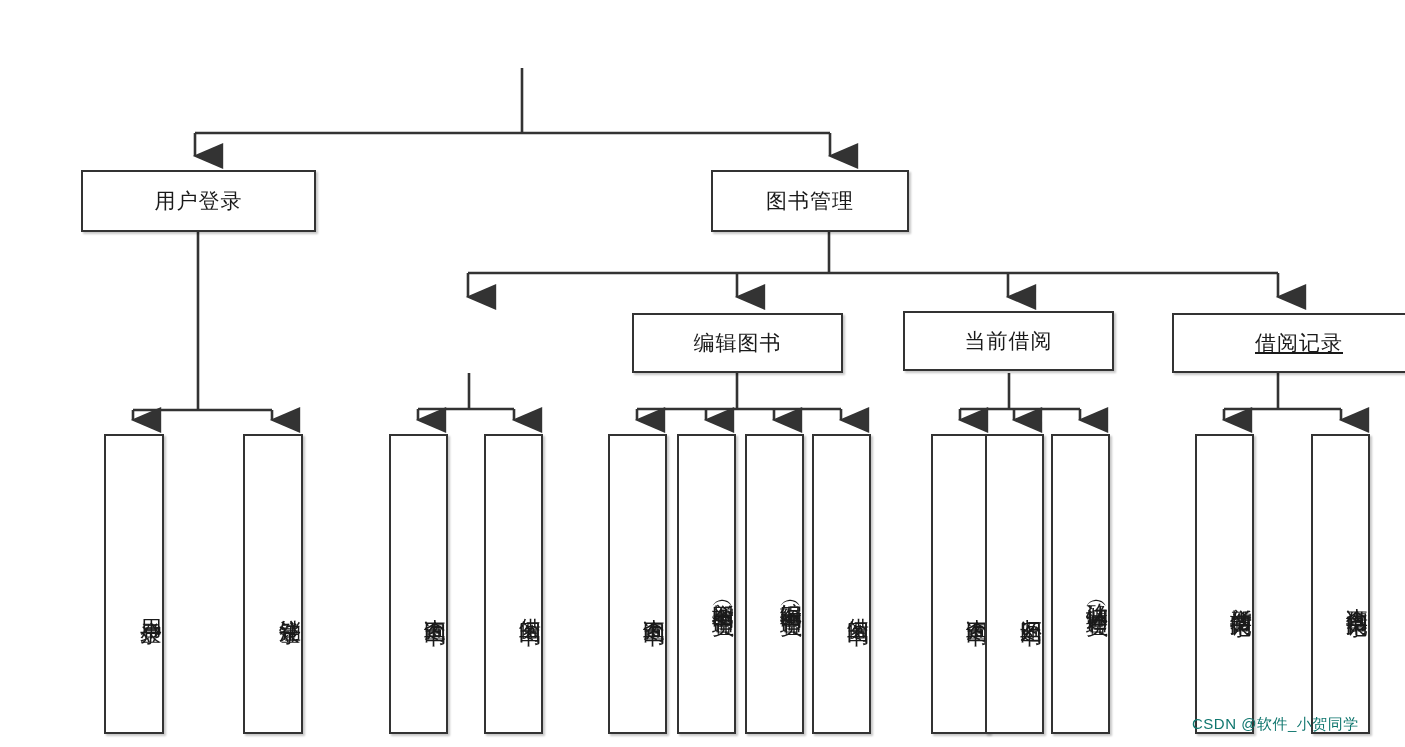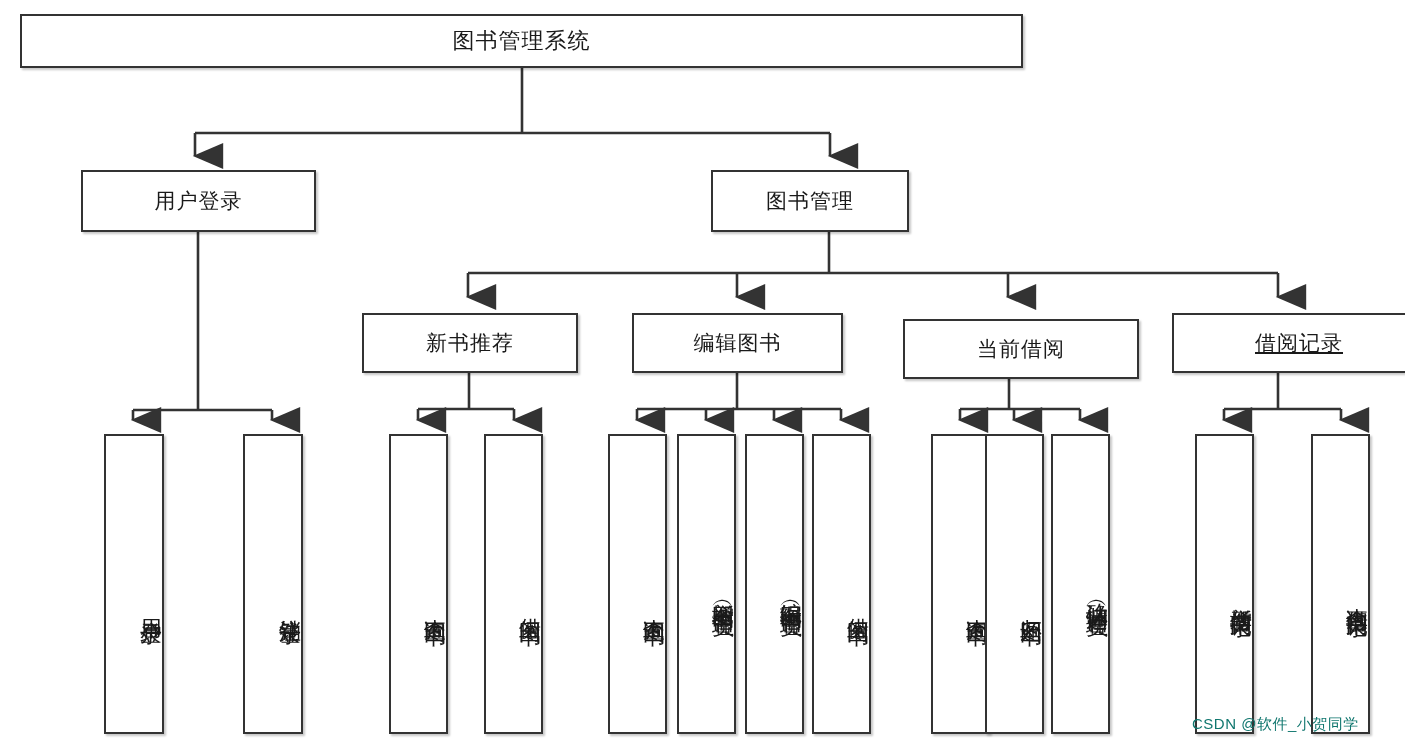--- a/index.html
+++ b/index.html
@@ -125,41 +125,35 @@
       <path d="M 1014 409 L 1014 420" marker-end="url(#arrowDown)"></path>
       <path d="M 1080 409 L 1080 420" marker-end="url(#arrowDown)"></path>
 
       <path d="M 1278 373 L 1278 409"></path>
       <path d="M 1224 409 L 1341 409"></path>
       <path d="M 1224 409 L 1224 420" marker-end="url(#arrowDown)"></path>
       <path d="M 1341 409 L 1341 420" marker-end="url(#arrowDown)"></path>
     </g>
   </svg>
 
-  <div class="node h root" style="left:20px; top:14px; width:1003px; height:54px;">
-    <span>图书管理系统</span>
-  </div>
 
   <div class="node h" style="left:81px; top:170px; width:235px; height:62px;">
     <span>用户登录</span>
   </div>
 
   <div class="node h" style="left:711px; top:170px; width:198px; height:62px;">
     <span>图书管理</span>
   </div>
 
-  <div class="node h" style="left:362px; top:313px; width:216px; height:60px;">
-    <span>新书推荐</span>
-  </div>
 
   <div class="node h" style="left:632px; top:313px; width:211px; height:60px;">
     <span>编辑图书</span>
   </div>
 
-  <div class="node h" style="left:903px; top:319px; width:236px; height:60px;">
+  <div class="node h" style="left:903px; top:311px; width:211px; height:60px;">
     <span>当前借阅</span>
   </div>
 
   <div class="node h" style="left:1172px; top:313px; width:254px; height:60px;text-decoration:underline;">
     <span>借阅记录</span>
   </div>
 
   <div class="node v" style="left:104px; top:434px; width:60px; height:300px;">
     <span class="vtext">用户登录</span>
   </div>

